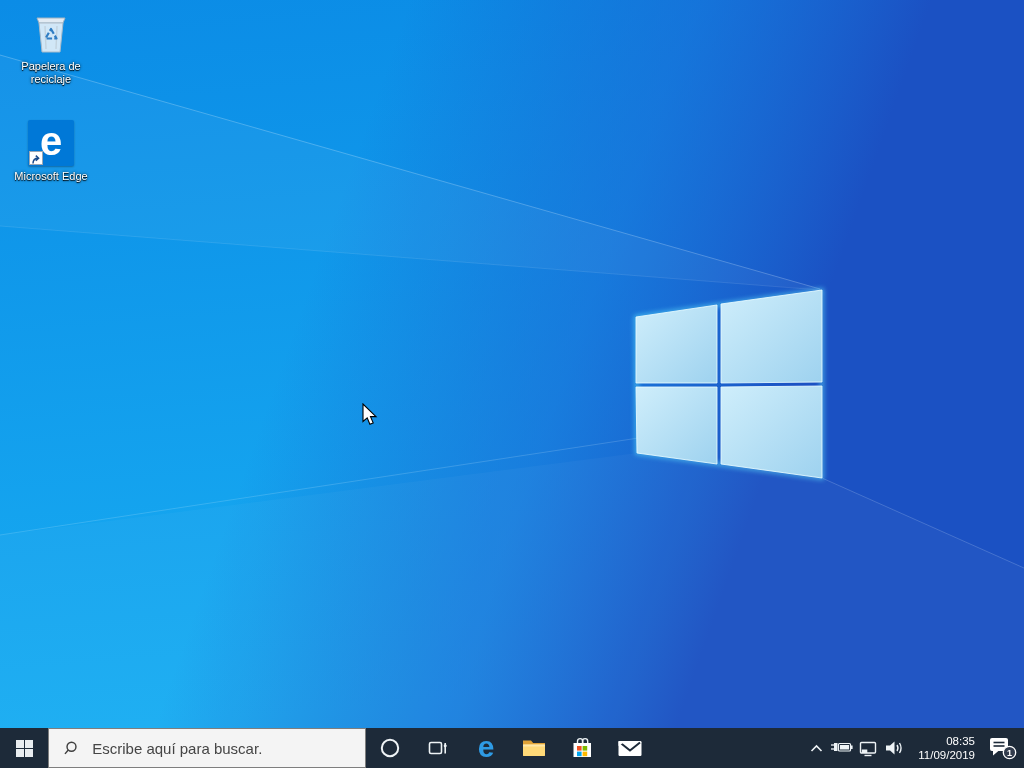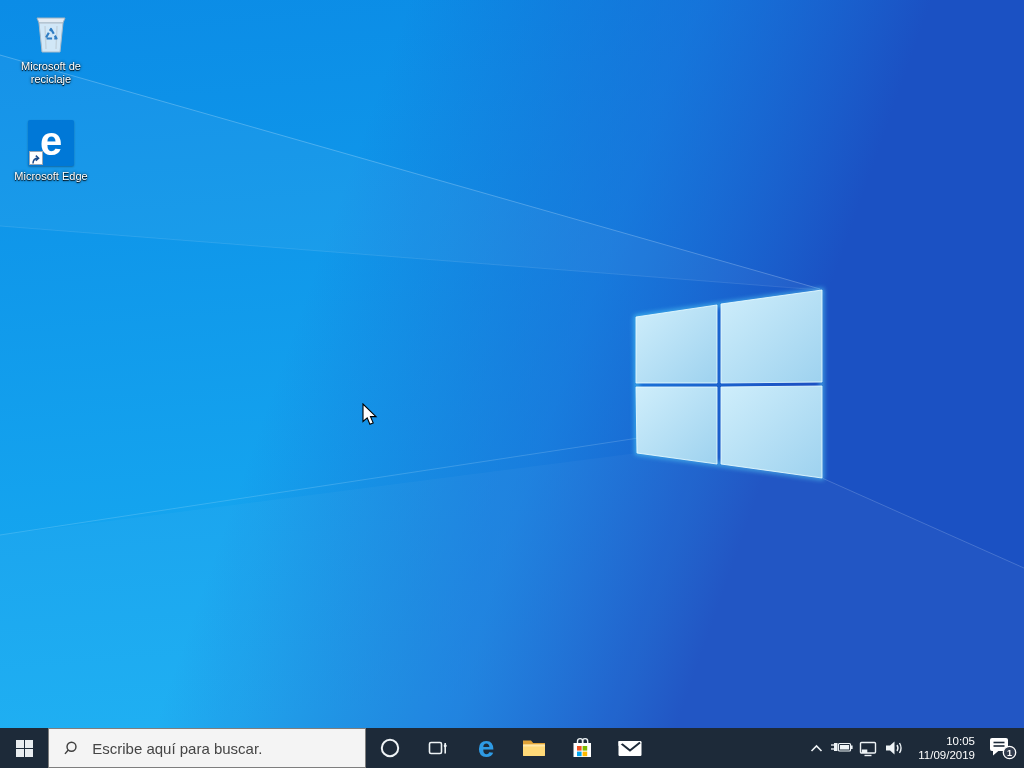--- a/index.html
+++ b/index.html
@@ -87,21 +87,21 @@
     <div class="icon-art">
       <svg width="48" height="48" viewBox="0 0 48 48">
         <polygon points="10,9 38,9 36,14 12,14" fill="#e2ebf3" stroke="#9fb2c2" stroke-width="1"></polygon>
         <polygon points="12,14 36,14 33,43 15,43" fill="#edf4f9" fill-opacity="0.88" stroke="#a8bac9" stroke-width="1"></polygon>
         <line x1="18" y1="17" x2="19" y2="40" stroke="#c2d2de" stroke-width="1.4"></line>
         <line x1="30" y1="17" x2="29" y2="40" stroke="#c2d2de" stroke-width="1.4"></line>
         <path d="M24 20 L29.5 29.5 L18.5 29.5 Z" fill="none" stroke="#2f7dc3" stroke-width="2.2" stroke-linejoin="round" stroke-dasharray="5.5 2.2"></path>
       </svg>
     </div>
     <div class="icon-label">
-      <div>Microsoft de</div>
+      <div>Papelera de</div>
       <div>reciclaje</div>
     </div>
   </div>
 
   <div class="icon-cell" style="left:12px;top:118px;">
     <div class="icon-art">
       <div class="edge-tile">
         <span class="glyph">e</span>
         <span class="shortcut-badge">
           <svg width="12" height="12" viewBox="0 0 12 12">
@@ -213,21 +213,21 @@
 
       <div class="tray-btn" style="width:28px;">
         <svg width="21" height="18" viewBox="0 0 21 18">
           <polygon points="2,6.5 6,6.5 10.5,2.5 10.5,15.5 6,11.5 2,11.5" fill="#eef3f6"></polygon>
           <path d="M13 6 Q15 9 13 12" fill="none" stroke="#eef3f6" stroke-width="1.4"></path>
           <path d="M15.5 4 Q18.6 9 15.5 14" fill="none" stroke="#eef3f6" stroke-width="1.4"></path>
         </svg>
       </div>
 
       <div class="clock">
-        <span>10:05</span>
+        <span>08:35</span>
         <span>11/09/2019</span>
       </div>
 
       <div class="tray-btn" style="width:42px;">
         <svg width="30" height="26" viewBox="0 0 30 26">
           <rect x="2" y="3" width="18" height="13" rx="2" fill="#ffffff"></rect>
           <polygon points="5,15.5 5,20.5 11,15.5" fill="#ffffff"></polygon>
           <line x1="5.5" y1="7.5" x2="16.5" y2="7.5" stroke="#1d2a39" stroke-width="1.6"></line>
           <line x1="5.5" y1="11" x2="16.5" y2="11" stroke="#1d2a39" stroke-width="1.6"></line>
           <circle cx="21.5" cy="17.5" r="6.2" fill="#323c4d" stroke="#ffffff" stroke-width="1.3"></circle>

